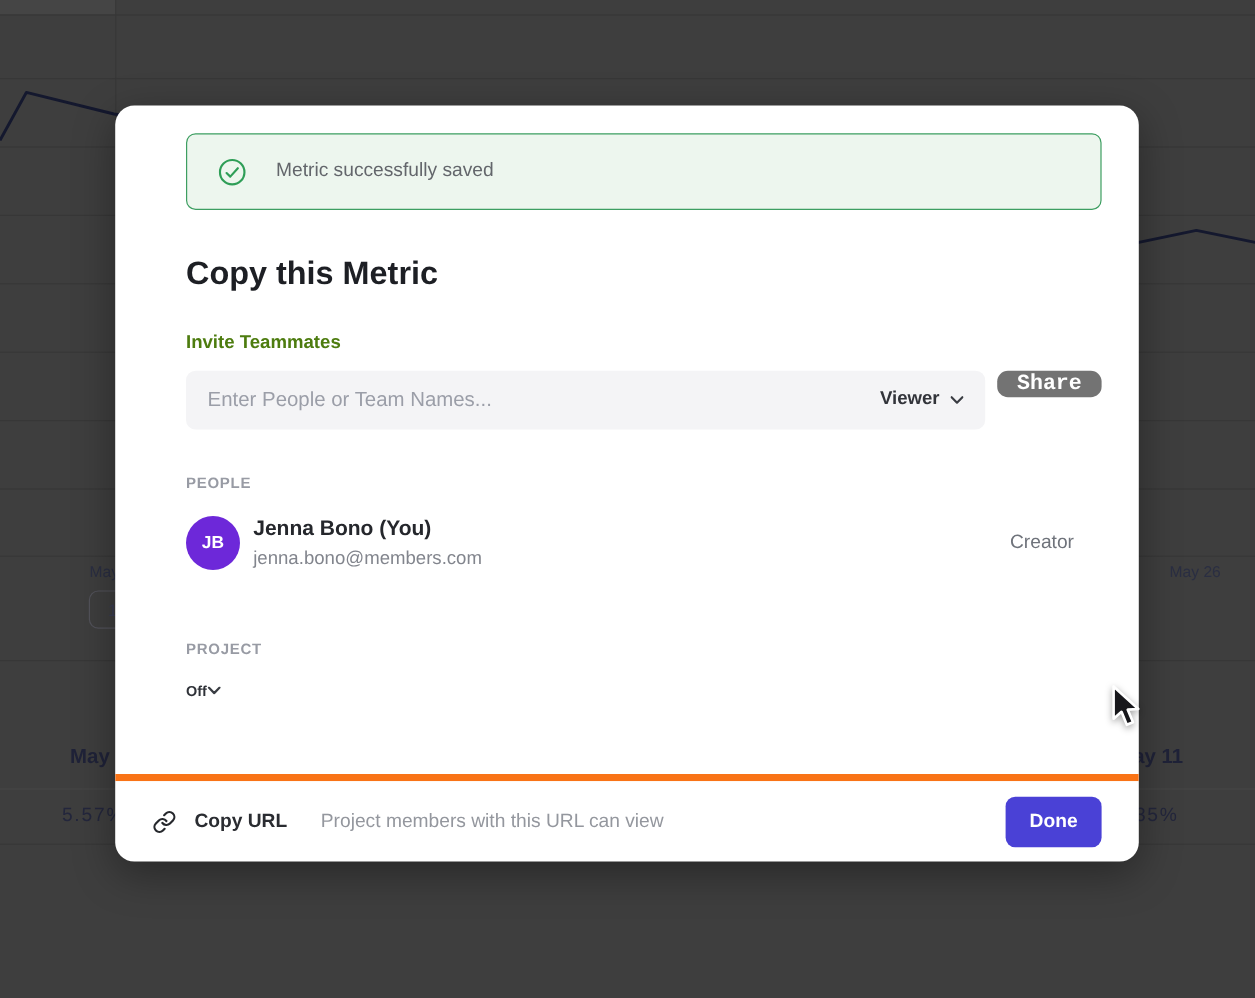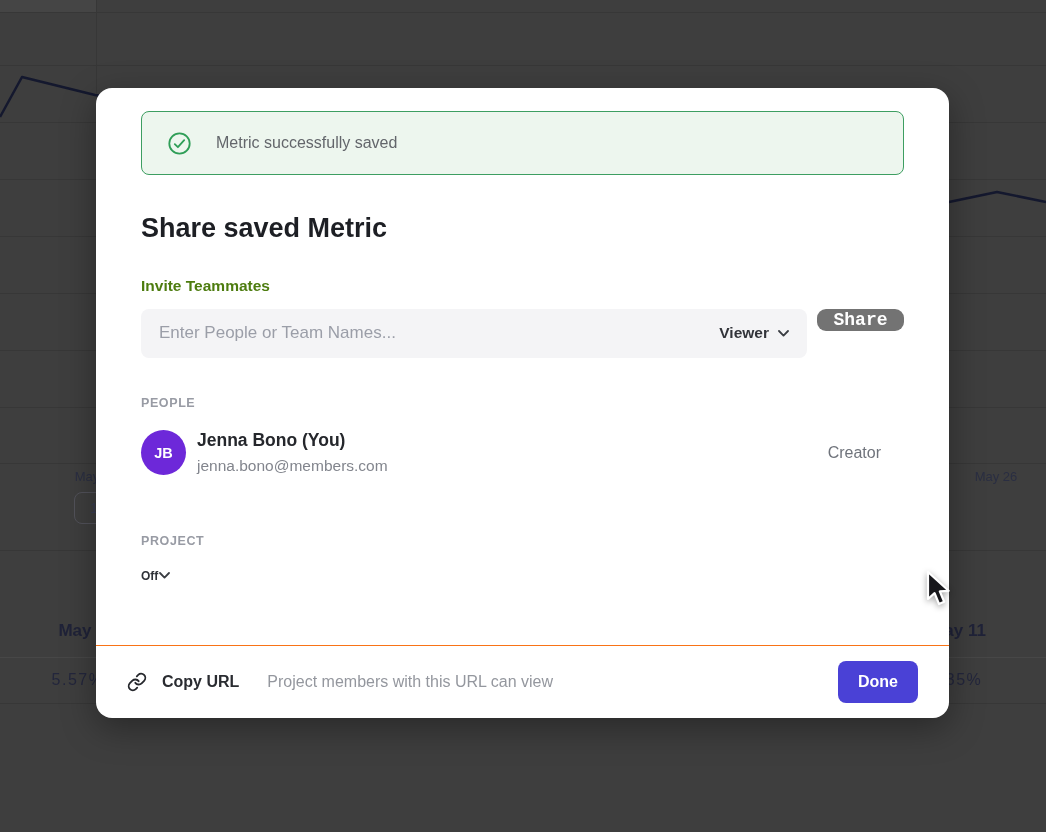--- a/index.html
+++ b/index.html
@@ -21,21 +21,21 @@
            font-size:14px;color:#3a3e55;}
   .bg-th{position:absolute;top:621px;transform:translateX(-50%);
          font-size:17px;font-weight:700;color:#1f2238;white-space:nowrap;}
   .bg-tv{position:absolute;top:671px;transform:translateX(-50%);
          font-size:16px;color:#23263c;letter-spacing:1.5px;white-space:nowrap;}
 
   
   .modal{position:absolute;left:96px;top:88px;width:853px;height:630px;
          background:#ffffff;border-radius:16px;box-sizing:border-box;
          box-shadow:0 10px 34px rgba(0,0,0,.35);color:#1d1f24;}
-  .modal-body{padding:0 45px;}
+  .modal-body{padding:0 31px;margin-left:28px;}
 
   .toast{margin-top:23px;height:64px;box-sizing:border-box;
          border:1px solid #3d9e61;background:#edf6ee;border-radius:8px;
          display:flex;align-items:center;padding-left:26px;}
   .toast-text{margin-left:25px;font-size:16px;color:#63666b;}
 
   .modal-title{margin-top:40px;font-size:27px;font-weight:700;color:#1d1f24;line-height:1;}
 
   .invite-label{margin-top:36px;font-size:15.5px;font-weight:600;color:#4d7c0f;line-height:1;}
   .invite-row{margin-top:15px;display:flex;align-items:flex-start;}
@@ -63,21 +63,21 @@
 
   .section-label.project{margin-top:60px;}
   .project-row{margin-top:21px;display:flex;align-items:center;}
   .project-info{flex:1;min-width:0;}
   .project-title{font-size:16.5px;color:#35383e;line-height:1;}
   .project-sub{margin-top:10px;font-size:15.5px;color:#8e9198;line-height:1;}
   .access-select{display:flex;align-items:center;gap:1px;cursor:pointer;
          font-size:12px;font-weight:600;color:#2f3238;padding-right:48px;white-space:nowrap;}
 
   .modal-footer{position:absolute;left:0;right:0;bottom:0;height:73px;
-         border-top:1px solid #f97316;display:flex;align-items:center;
+         border-top:6px solid #f97316;display:flex;align-items:center;
          padding:0 31px;box-sizing:border-box;border-radius:0 0 16px 16px;}
   .copy-url{display:flex;align-items:center;gap:15px;cursor:pointer;}
   .copy-url-label{font-size:16px;font-weight:700;color:#2a2c31;}
   .footer-hint{margin-left:28px;font-size:16px;color:#94979e;flex:1;}
   .done-btn{width:80px;height:42px;border:none;border-radius:8px;background:#4a41d6;
          color:#ffffff;font-family:"Liberation Sans",sans-serif;
          font-size:16px;font-weight:600;cursor:pointer;}
 
   .cursor{position:absolute;left:925px;top:570px;z-index:50;pointer-events:none;
           filter:drop-shadow(0 2px 3px rgba(0,0,0,.35));}
@@ -124,21 +124,21 @@
       <div class="toast">
         <span style="display:flex">
           <svg width="23" height="23" viewBox="0 0 23 23">
             <circle cx="11.5" cy="11.5" r="10.2" fill="none" stroke="#2f9e57" stroke-width="1.8"></circle>
             <path d="M6.8 12.2 l3.1 3 l6.3-7" fill="none" stroke="#2f9e57" stroke-width="1.8" stroke-linecap="round" stroke-linejoin="round"></path>
           </svg>
         </span>
         <span class="toast-text">Metric successfully saved</span>
       </div>
 
-      <div class="modal-title">Share saved Metric</div>
+      <div class="modal-title">Copy this Metric</div>
 
       <div class="invite-label">Invite Teammates</div>
 
       <div class="invite-row">
         <div class="invite-input-wrap">
           <input class="invite-input" type="text" value="" placeholder="Enter People or Team Names..." style="">
           <div class="role-select">
             <span>Viewer</span>
             <span style="display:flex">
               <svg width="11" height="7" viewBox="0 0 11 7">

